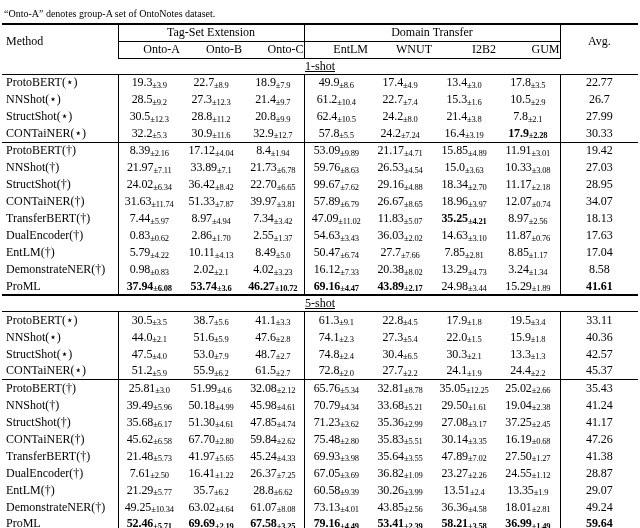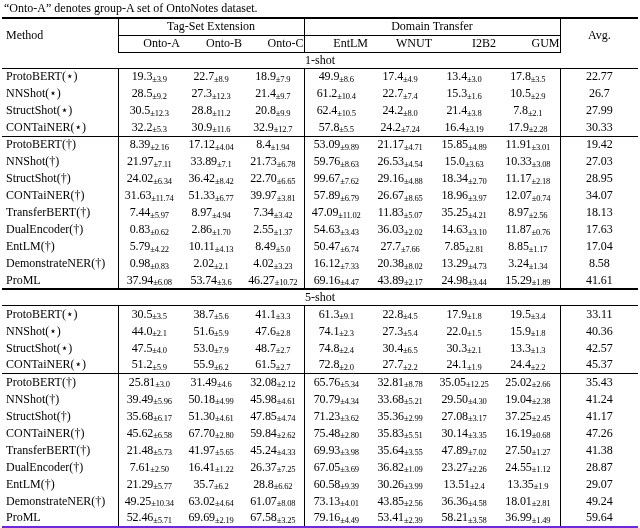--- a/index.html
+++ b/index.html
@@ -5,23 +5,23 @@
   * { box-sizing: border-box; }
   html, body {
     margin: 0; padding: 0;
     width: 640px; height: 528px;
     background: #ffffff; color: #000000;
     font-family: "Liberation Serif", "DejaVu Serif", serif;
     overflow: hidden;
   }
   .page { padding: 0 2px; }
   .caption {
-    font-size: 12px;
+    font-size: 10px;
     line-height: 14px;
-    padding: 1px 1px 2px 2px;
+    padding: 7px 1px 2px 2px;
     white-space: nowrap;
   }
   table.results {
     border-collapse: collapse;
     table-layout: fixed;
     width: 636px;
     border-top: 2px solid #000;
     border-bottom: 2px solid #6d28d9;
   }
   th, td {
@@ -38,24 +38,25 @@
     text-align: left;
     padding-left: 4px;
     border-right: 1px solid #000;
   }
   .vr { border-right: 1px solid #000; }
   .span-h { border-bottom: 1px solid #000; }
   .sub-header-row th { border-bottom: 1px solid #000; text-align: right; }
   .section-row td {
     border-bottom: 1px solid #000;
     height: 15px;
+    text-decoration: underline;
   }
   .section-row.thick td { border-top: 2px solid #000; }
   tr.rule-top td { border-top: 1px solid #000; margin-top: 32px; }
-  .bold { font-weight: normal; }
+  .bold { font-weight: bold; }
   .pm {
     font-size: 8.5px;
     letter-spacing: -0.2px;
     position: relative;
     top: 1.5px;
   }
   .num-cell, .avg-cell { letter-spacing: -0.1px; }
 </style>
 </head>
 <body>
@@ -163,21 +164,21 @@
           <td class="num-cell vr"><span>22.70</span><span class="pm">±6.65</span></td>
           <td class="num-cell"><span>99.67</span><span class="pm">±7.62</span></td>
           <td class="num-cell"><span>29.16</span><span class="pm">±4.88</span></td>
           <td class="num-cell"><span>18.34</span><span class="pm">±2.70</span></td>
           <td class="num-cell vr"><span>11.17</span><span class="pm">±2.18</span></td>
           <td class="avg-cell">28.95</td>
         </tr>
         <tr>
           <td class="method-cell">CONTaiNER(†)</td>
           <td class="num-cell"><span>31.63</span><span class="pm">±11.74</span></td>
-          <td class="num-cell"><span>51.33</span><span class="pm">±6.77</span></td>
+          <td class="num-cell"><span>51.33</span><span class="pm">±7.87</span></td>
           <td class="num-cell vr"><span>39.97</span><span class="pm">±3.81</span></td>
           <td class="num-cell"><span>57.89</span><span class="pm">±6.79</span></td>
           <td class="num-cell"><span>26.67</span><span class="pm">±8.65</span></td>
           <td class="num-cell"><span>18.96</span><span class="pm">±3.97</span></td>
           <td class="num-cell vr"><span>12.07</span><span class="pm">±0.74</span></td>
           <td class="avg-cell">34.07</td>
         </tr>
         <tr>
           <td class="method-cell">TransferBERT(†)</td>
           <td class="num-cell"><span>7.44</span><span class="pm">±5.97</span></td>
@@ -276,36 +277,36 @@
           <td class="num-cell vr"><span>61.5</span><span class="pm">±2.7</span></td>
           <td class="num-cell"><span>72.8</span><span class="pm">±2.0</span></td>
           <td class="num-cell"><span>27.7</span><span class="pm">±2.2</span></td>
           <td class="num-cell"><span>24.1</span><span class="pm">±1.9</span></td>
           <td class="num-cell vr"><span>24.4</span><span class="pm">±2.2</span></td>
           <td class="avg-cell">45.37</td>
         </tr>
         <tr class="rule-top">
           <td class="method-cell">ProtoBERT(†)</td>
           <td class="num-cell"><span>25.81</span><span class="pm">±3.0</span></td>
-          <td class="num-cell"><span>31.49</span><span class="pm">±4.6</span></td>
+          <td class="num-cell"><span>51.99</span><span class="pm">±4.6</span></td>
           <td class="num-cell vr"><span>32.08</span><span class="pm">±2.12</span></td>
           <td class="num-cell"><span>65.76</span><span class="pm">±5.34</span></td>
           <td class="num-cell"><span>32.81</span><span class="pm">±8.78</span></td>
           <td class="num-cell"><span>35.05</span><span class="pm">±12.25</span></td>
           <td class="num-cell vr"><span>25.02</span><span class="pm">±2.66</span></td>
           <td class="avg-cell">35.43</td>
         </tr>
         <tr>
           <td class="method-cell">NNShot(†)</td>
           <td class="num-cell"><span>39.49</span><span class="pm">±5.96</span></td>
           <td class="num-cell"><span>50.18</span><span class="pm">±4.99</span></td>
           <td class="num-cell vr"><span>45.98</span><span class="pm">±4.61</span></td>
           <td class="num-cell"><span>70.79</span><span class="pm">±4.34</span></td>
           <td class="num-cell"><span>33.68</span><span class="pm">±5.21</span></td>
-          <td class="num-cell"><span>29.50</span><span class="pm">±4.30</span></td>
+          <td class="num-cell"><span>29.50</span><span class="pm">±1.61</span></td>
           <td class="num-cell vr"><span>19.04</span><span class="pm">±2.38</span></td>
           <td class="avg-cell">41.24</td>
         </tr>
         <tr>
           <td class="method-cell">StructShot(†)</td>
           <td class="num-cell"><span>35.68</span><span class="pm">±6.17</span></td>
           <td class="num-cell"><span>51.30</span><span class="pm">±4.61</span></td>
           <td class="num-cell vr"><span>47.85</span><span class="pm">±4.74</span></td>
           <td class="num-cell"><span>71.23</span><span class="pm">±3.62</span></td>
           <td class="num-cell"><span>35.36</span><span class="pm">±2.99</span></td>

